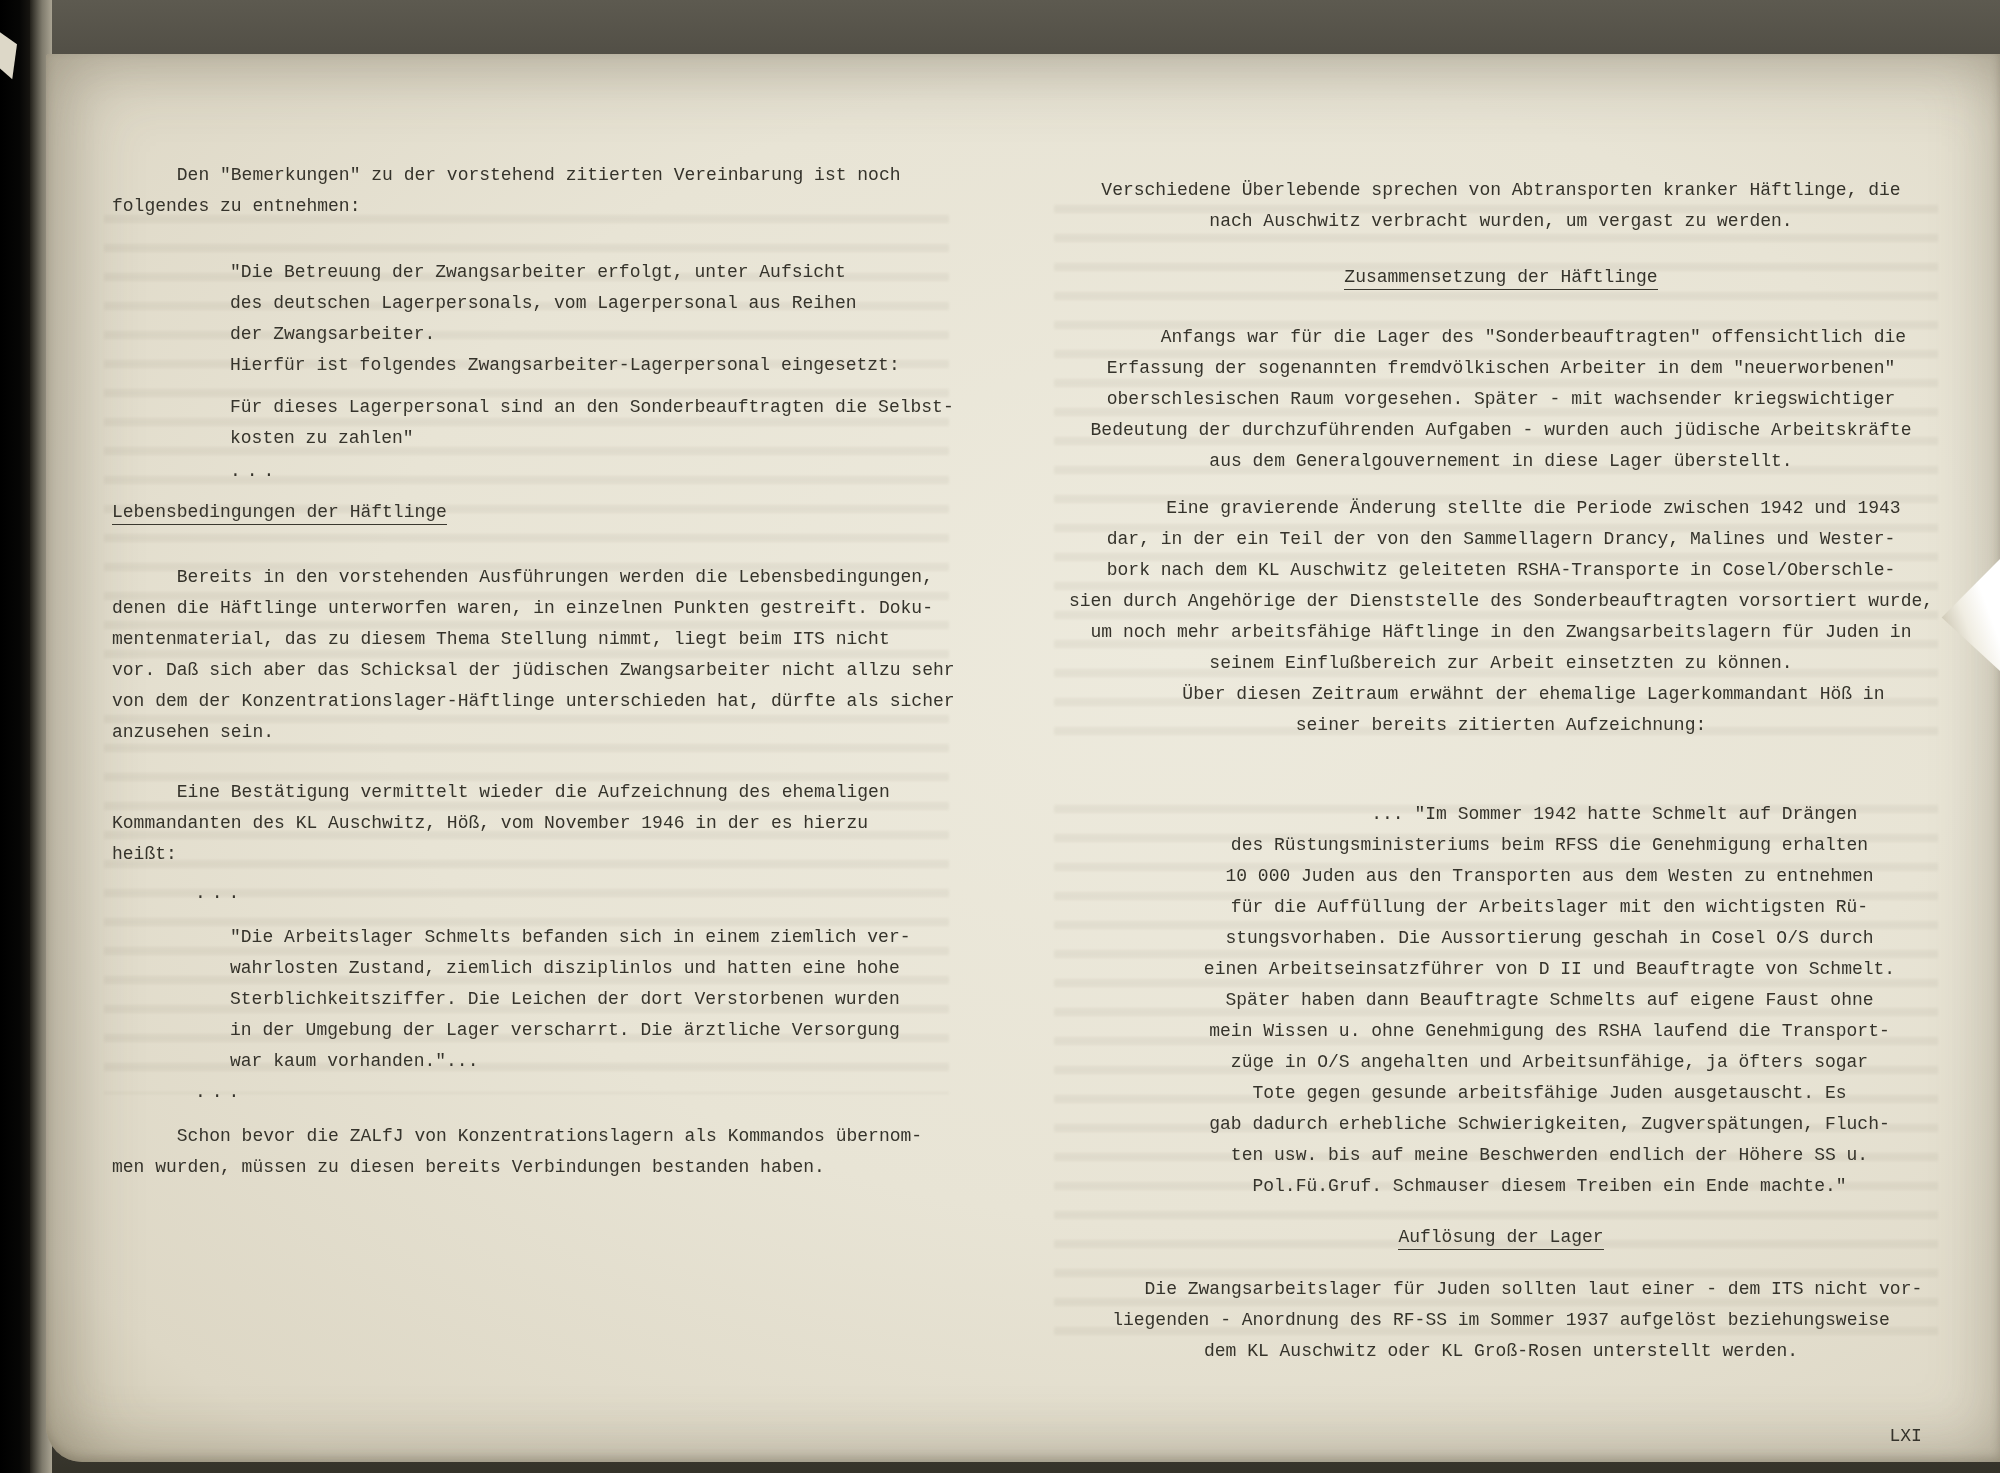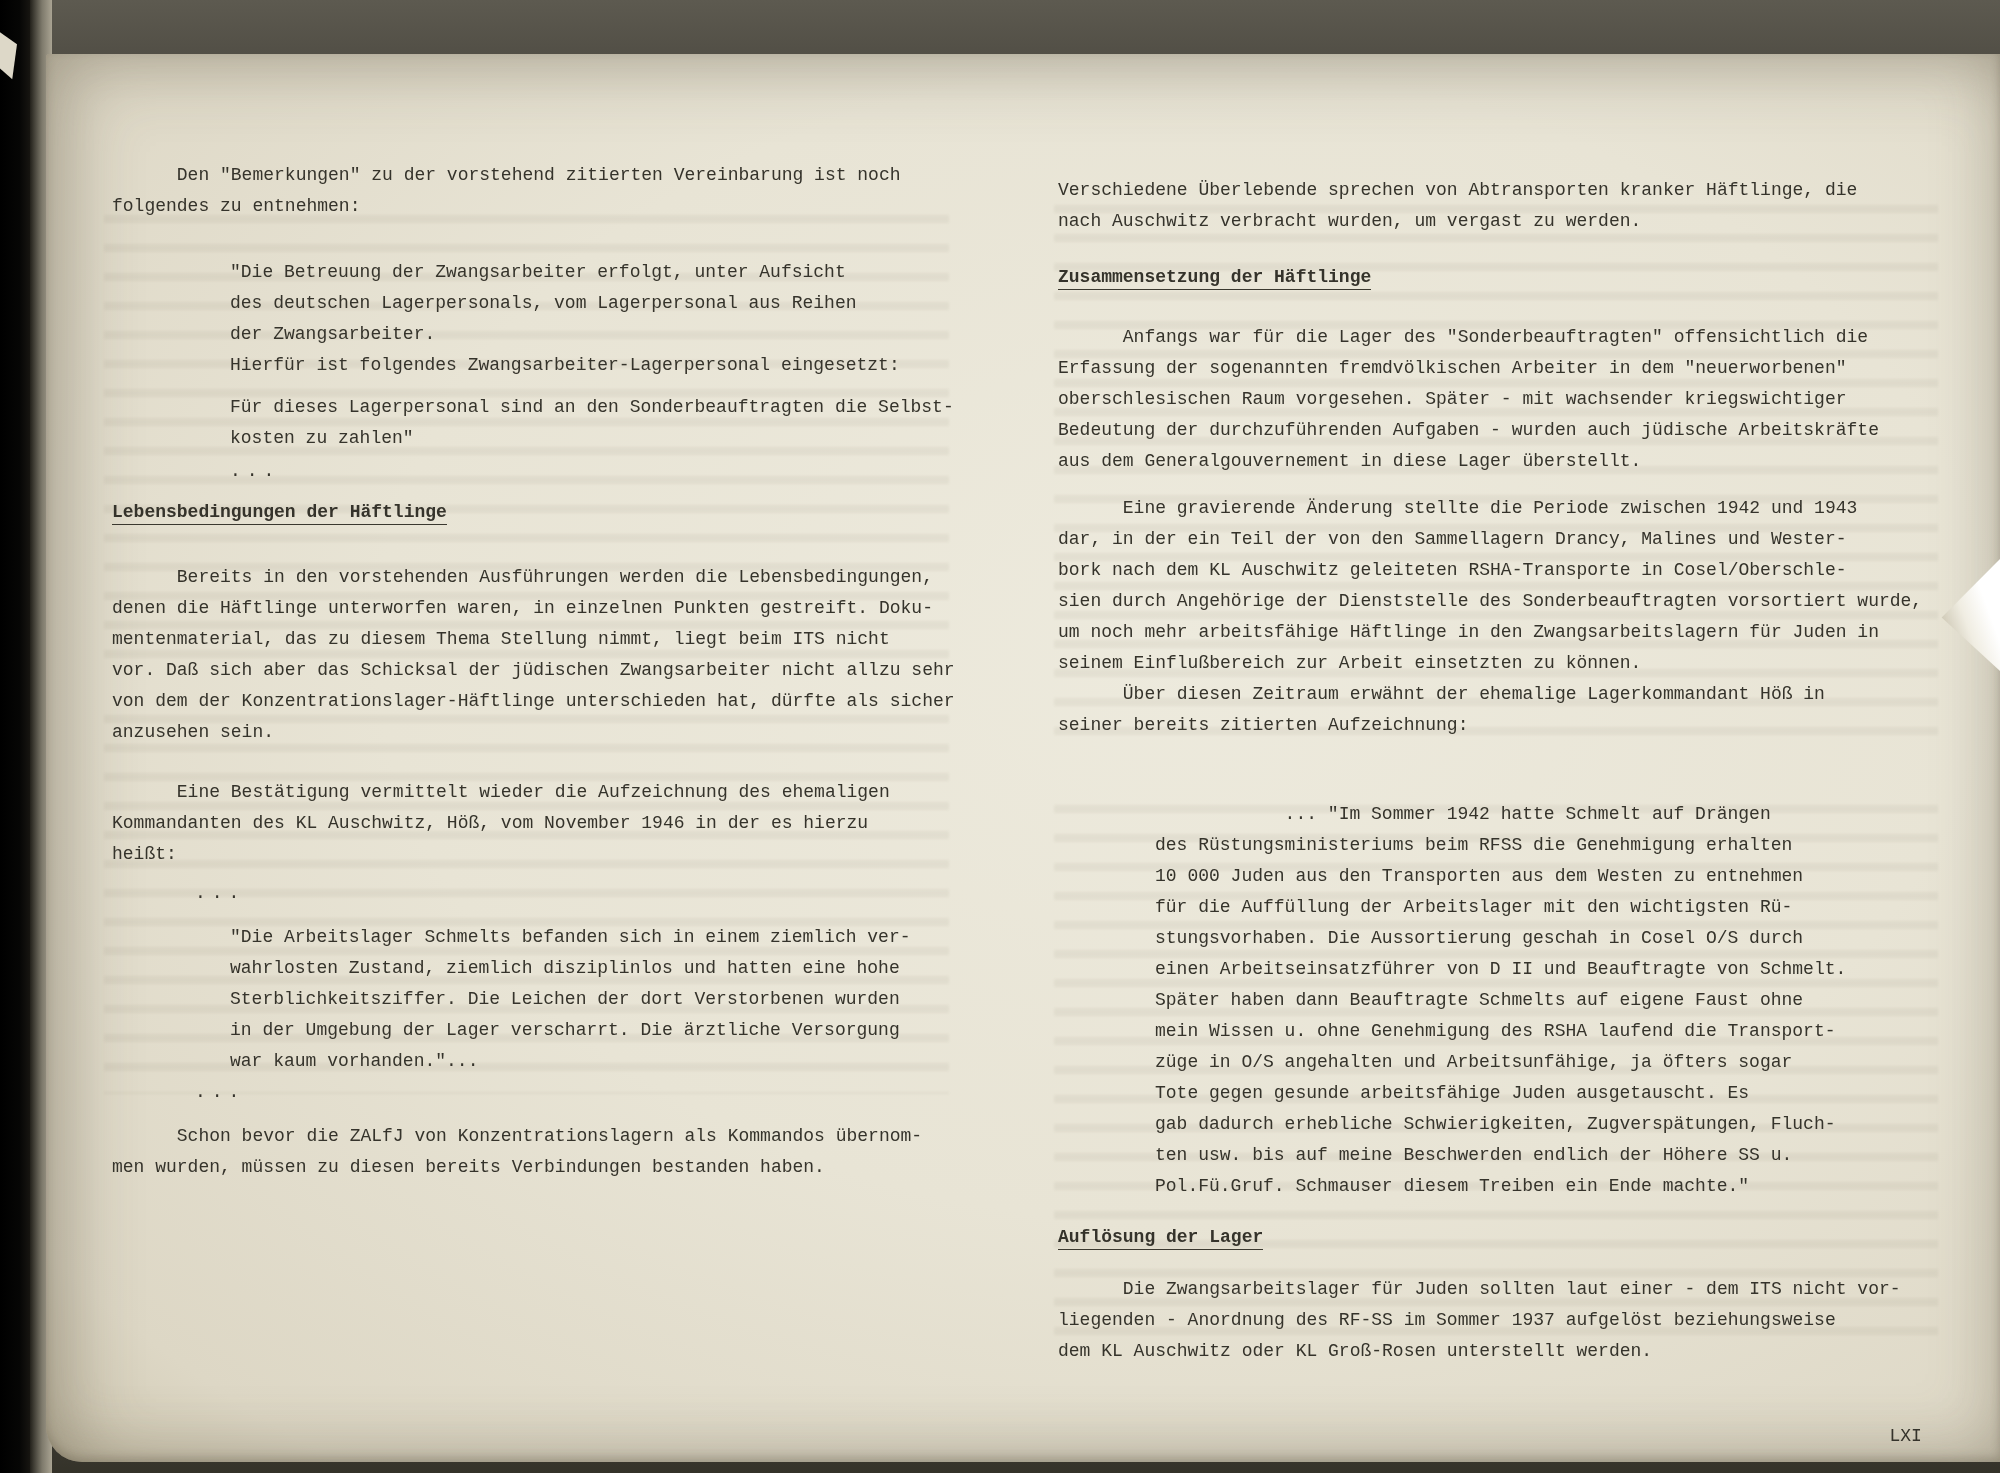--- a/index.html
+++ b/index.html
@@ -51,31 +51,31 @@
   .bleed-3 { left: 1008px; top: 130px; width: 884px; height: 560px; }
   .bleed-4 { left: 1008px; top: 730px; width: 884px; height: 560px; }
   .page-curl {
     position: absolute; right: 0; top: 500px; width: 62px; height: 122px;
     background: linear-gradient(250deg, #ffffff 30%, #f0ede2 55%, #cfc9b6 78%);
     clip-path: polygon(100% 4%, 100% 96%, 6% 52%);
     filter: drop-shadow(-3px 4px 5px rgba(60, 50, 30, 0.45));
   }
   .col { position: absolute; color: #35332b; }
   .col-left  { left: 66px;   top: 106px; width: 860px; }
-  .col-right { left: 1012px; top: 121px; width: 886px; }
+  .col-right { left: 1012px; top: 121px; width: 886px; text-align: center; }
   .para {
     white-space: pre;
     font-size: 18px;
     line-height: 31px;
   }
   .quote { margin-left: 118px; }
   .list  { margin-left: 243px; }
   .dots  { letter-spacing: 6px; }
   .dots-deep { margin-left: 83px; }
-  .heading { font-size: 18px; line-height: 31px; font-weight: bold; }
+  .heading { font-size: 18px; line-height: 31px; font-weight: normal; }
   .heading .underline {
     border-bottom: 1.7px solid #3a382f;
     padding-bottom: 2px;
   }
   .page-number {
     position: absolute; left: 0; width: 96%; top: 1372px;
     text-align: right; font-size: 18px; color: #35332b;
   }
 </style>
 </head>

